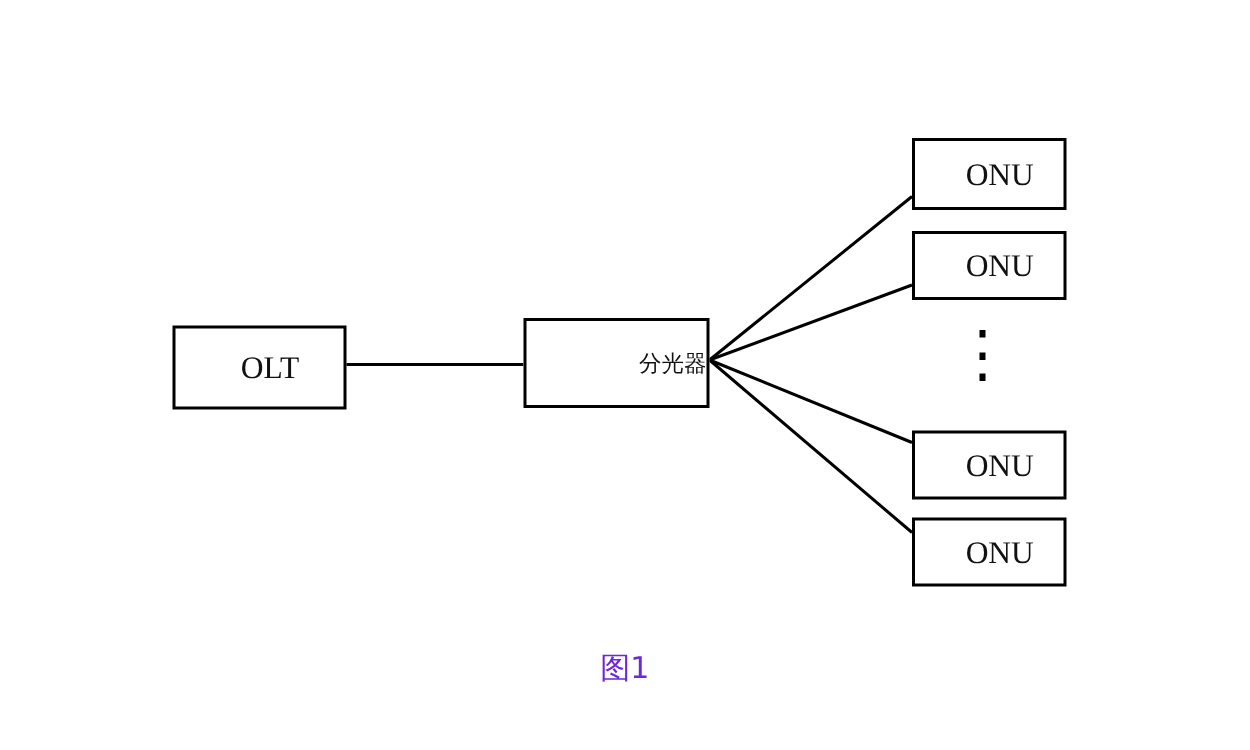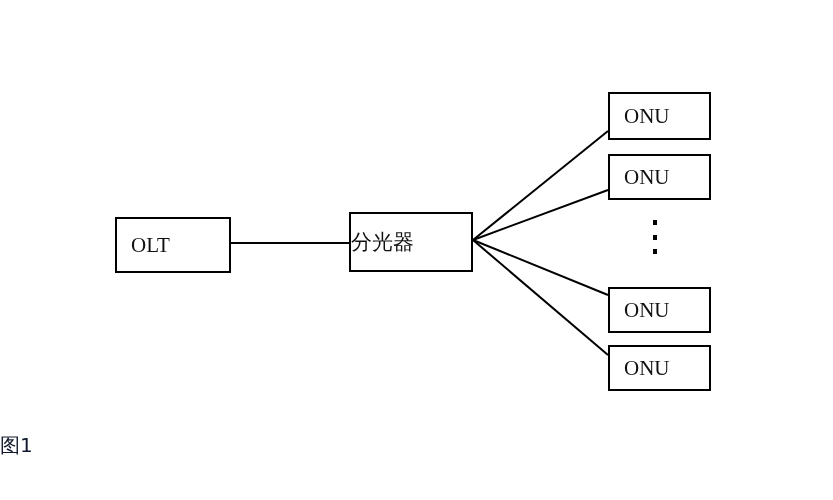--- a/index.html
+++ b/index.html
@@ -37,27 +37,27 @@
     display: block;
     width: 100%;
     color: #111111;
     line-height: 1;
   }
   
   .node-box.latin .node-label {
     font-family: "Liberation Serif", "DejaVu Serif", serif;
     font-size: 21px;
     padding-left: 14px;
-    text-align: left;
+    text-align: center;
   }
   
   .node-box.cjk .node-label {
     font-family: "DejaVu Sans", "Liberation Sans", sans-serif;
-    font-size: 21px;
-    text-align: left;
+    font-size: 15px;
+    text-align: right;
   }
   
   #node-olt      { left: 115px; top: 217px; width: 116px; height: 56px; }
   #node-splitter { left: 349px; top: 212px; width: 124px; height: 60px; }
   #node-onu-1    { left: 608px; top:  92px; width: 103px; height: 48px; }
   #node-onu-2    { left: 608px; top: 154px; width: 103px; height: 46px; }
   #node-onu-3    { left: 608px; top: 287px; width: 103px; height: 46px; }
   #node-onu-4    { left: 608px; top: 345px; width: 103px; height: 46px; }
 
   
@@ -77,23 +77,24 @@
     height: 5px;
     background: #000000;
   }
 
   
   #figure-caption {
     position: absolute;
     left: 0;
     top: 432px;
     width: 833px;
+    text-align: center;
     font-family: "DejaVu Sans", "Liberation Sans", sans-serif;
     font-size: 20px;
-    color: #0f172a;
+    color: #6d28d9;
   }
 </style>
 </head>
 <body>
 
 <div id="figure-root">
 
   <svg id="links-layer" viewBox="0 0 833 500" width="833" height="500" aria-hidden="true">
 
     <line x1="221" y1="243" x2="349" y2="243" stroke="#000000" stroke-width="2"></line>

